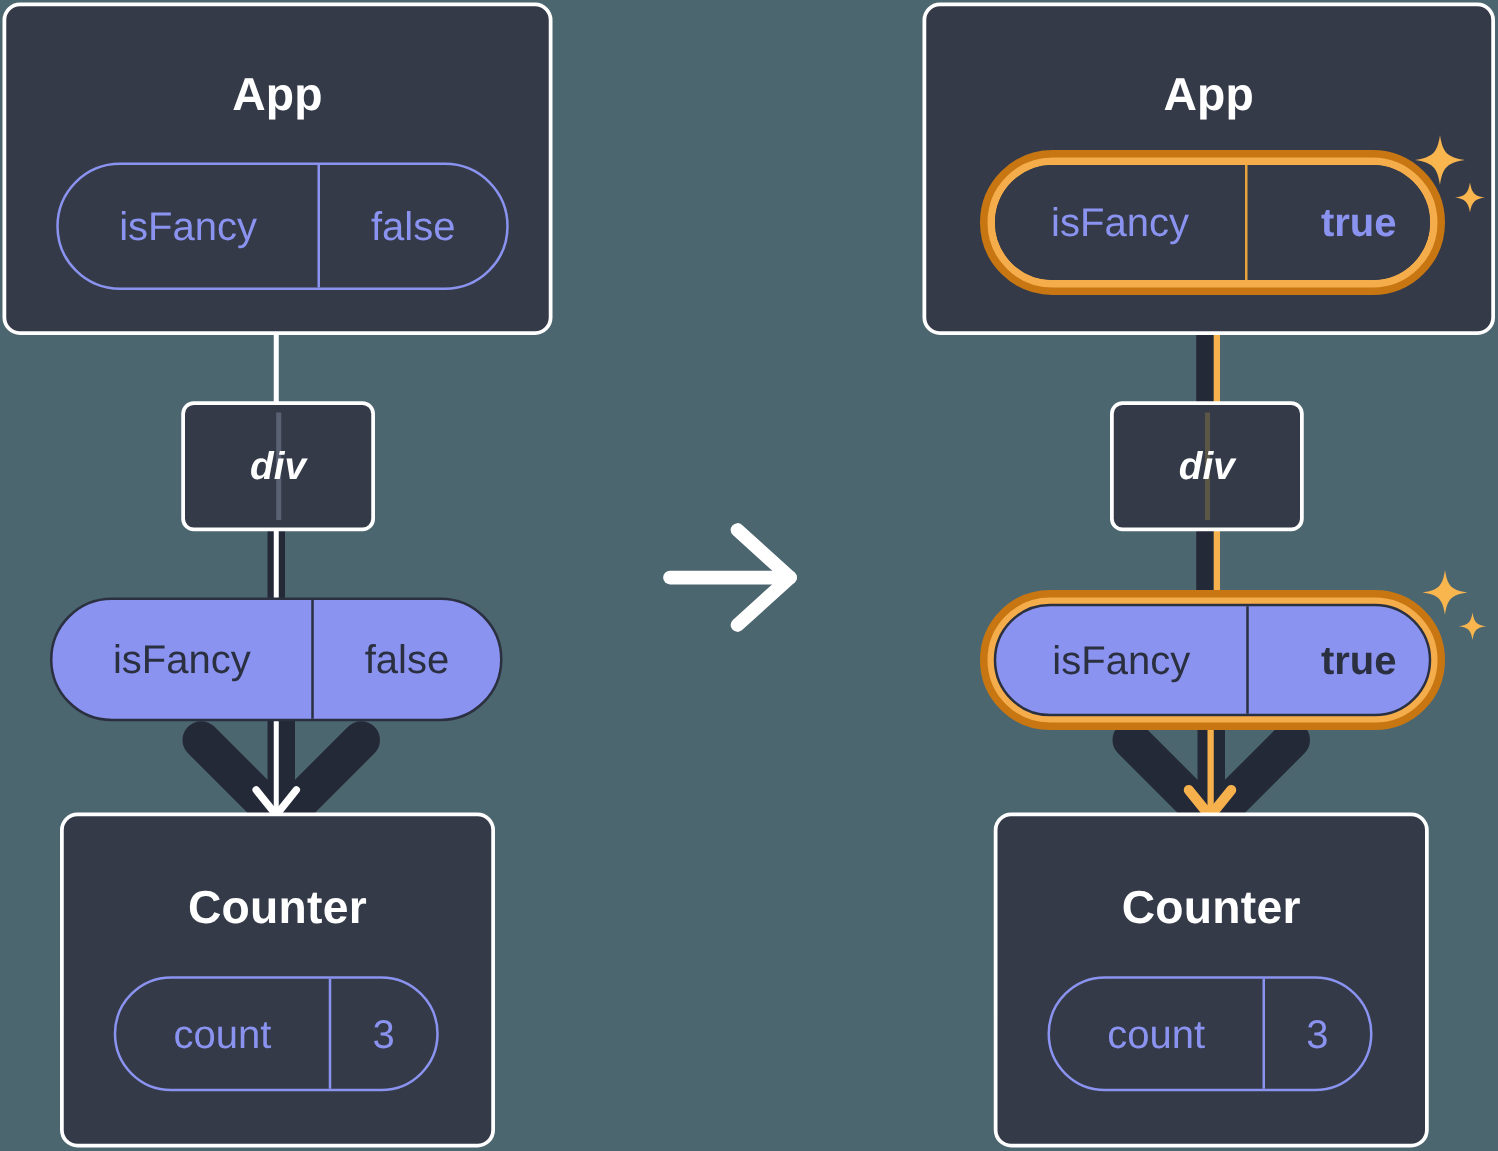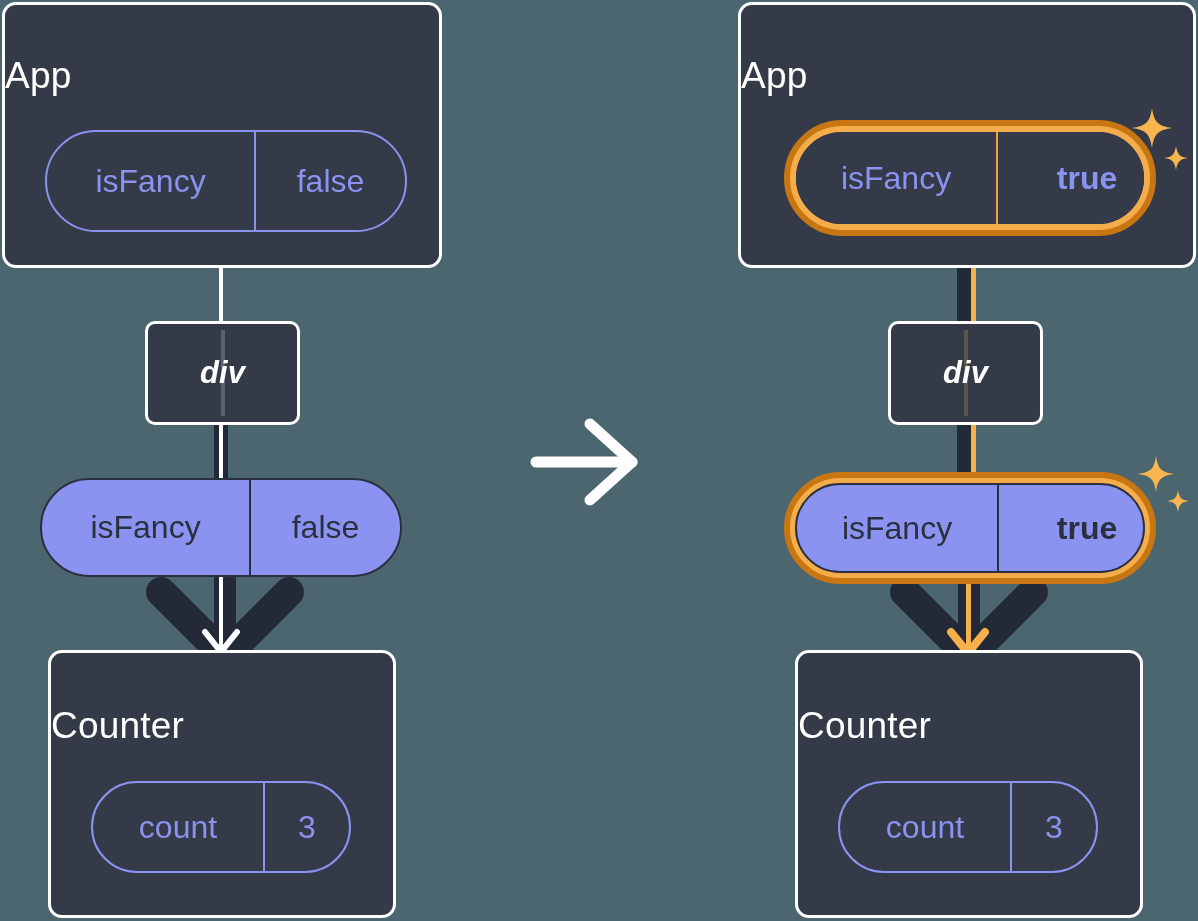--- a/index.html
+++ b/index.html
@@ -23,24 +23,24 @@
     background: #343a48;
     border: 3px solid #ffffff;
     border-radius: 14px;
     box-sizing: border-box;
     z-index: 6;
   }
   .panel-title {
     position: absolute;
     left: 0;
     right: 0;
-    text-align: left;
+    text-align: center;
     color: #ffffff;
     font-size: 37px;
-    font-weight: 400;
+    font-weight: 700;
     letter-spacing: .2px;
   }
 
   
   .divnode {
     position: absolute;
     background: #343a48;
     border: 3px solid #ffffff;
     border-radius: 10px;
     box-sizing: border-box;

